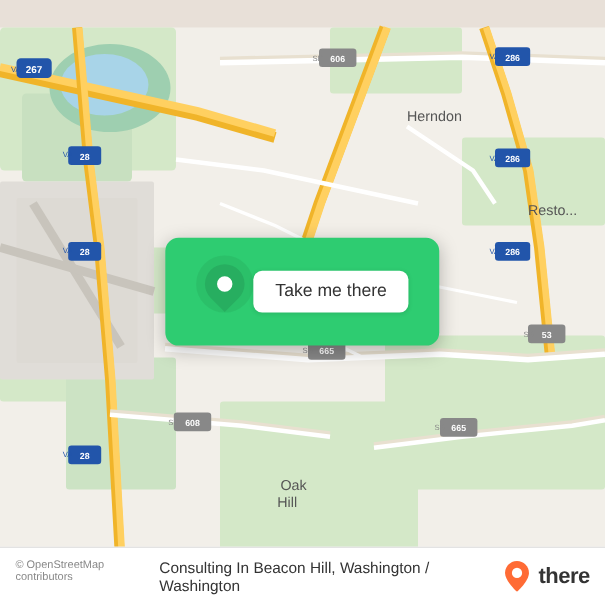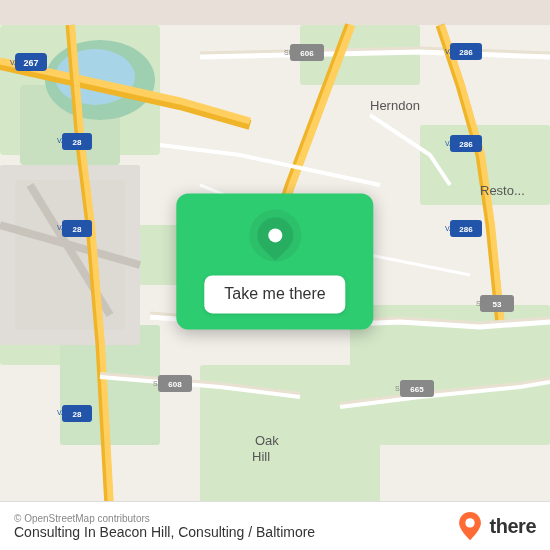--- a/index.html
+++ b/index.html
@@ -23,21 +23,21 @@
       flex-direction: column;
       align-items: center;
       z-index: 10;
     }
 
     .popup-card {
       background: #2ecc71;
       border-radius: 12px;
       padding: 16px 28px;
       display: flex;
-      flex-direction: column;
+      flex-direction: row;
       align-items: center;
       box-shadow: 0 4px 16px rgba(0,0,0,0.25);
       min-width: 180px;
     }
 
     .pin-wrapper {
       display: flex;
       justify-content: center;
       margin-bottom: 14px;
     }
@@ -99,21 +99,20 @@
       padding: 10px 14px;
       display: flex;
       align-items: center;
       justify-content: space-between;
       border-top: 1px solid #ddd;
       z-index: 20;
     }
 
     .bottom-left {
       display: flex;
-      flex-direction: column;
     }
 
     .copyright-text {
       font-size: 10px;
       color: #888;
     }
 
     .location-title {
       font-size: 14px;
       color: #333;
@@ -269,21 +268,21 @@
           <div class="pin-inner"></div>
         </div>
       </div>
       <button class="take-me-there-btn">Take me there</button>
     </div>
   </div>
 
   <div class="bottom-bar">
     <div class="bottom-left">
       <span class="copyright-text">© OpenStreetMap contributors</span>
-      <span class="location-title">Consulting In Beacon Hill, Consulting / Baltimore</span>
+      <span class="location-title">Consulting In Beacon Hill, Washington / Washington</span>
     </div>
     <div class="moovit-logo">
       <svg class="moovit-pin" viewBox="0 0 28 36" xmlns="http://www.w3.org/2000/svg">
         <path d="M14 0C6.27 0 0 6.27 0 14c0 9.33 14 22 14 22S28 23.33 28 14C28 6.27 21.73 0 14 0z" fill="#ff6b35"></path>
         <circle cx="14" cy="14" r="6" fill="white"></circle>
       </svg>
       <span class="moovit-text">there</span>
     </div>
   </div>
 

